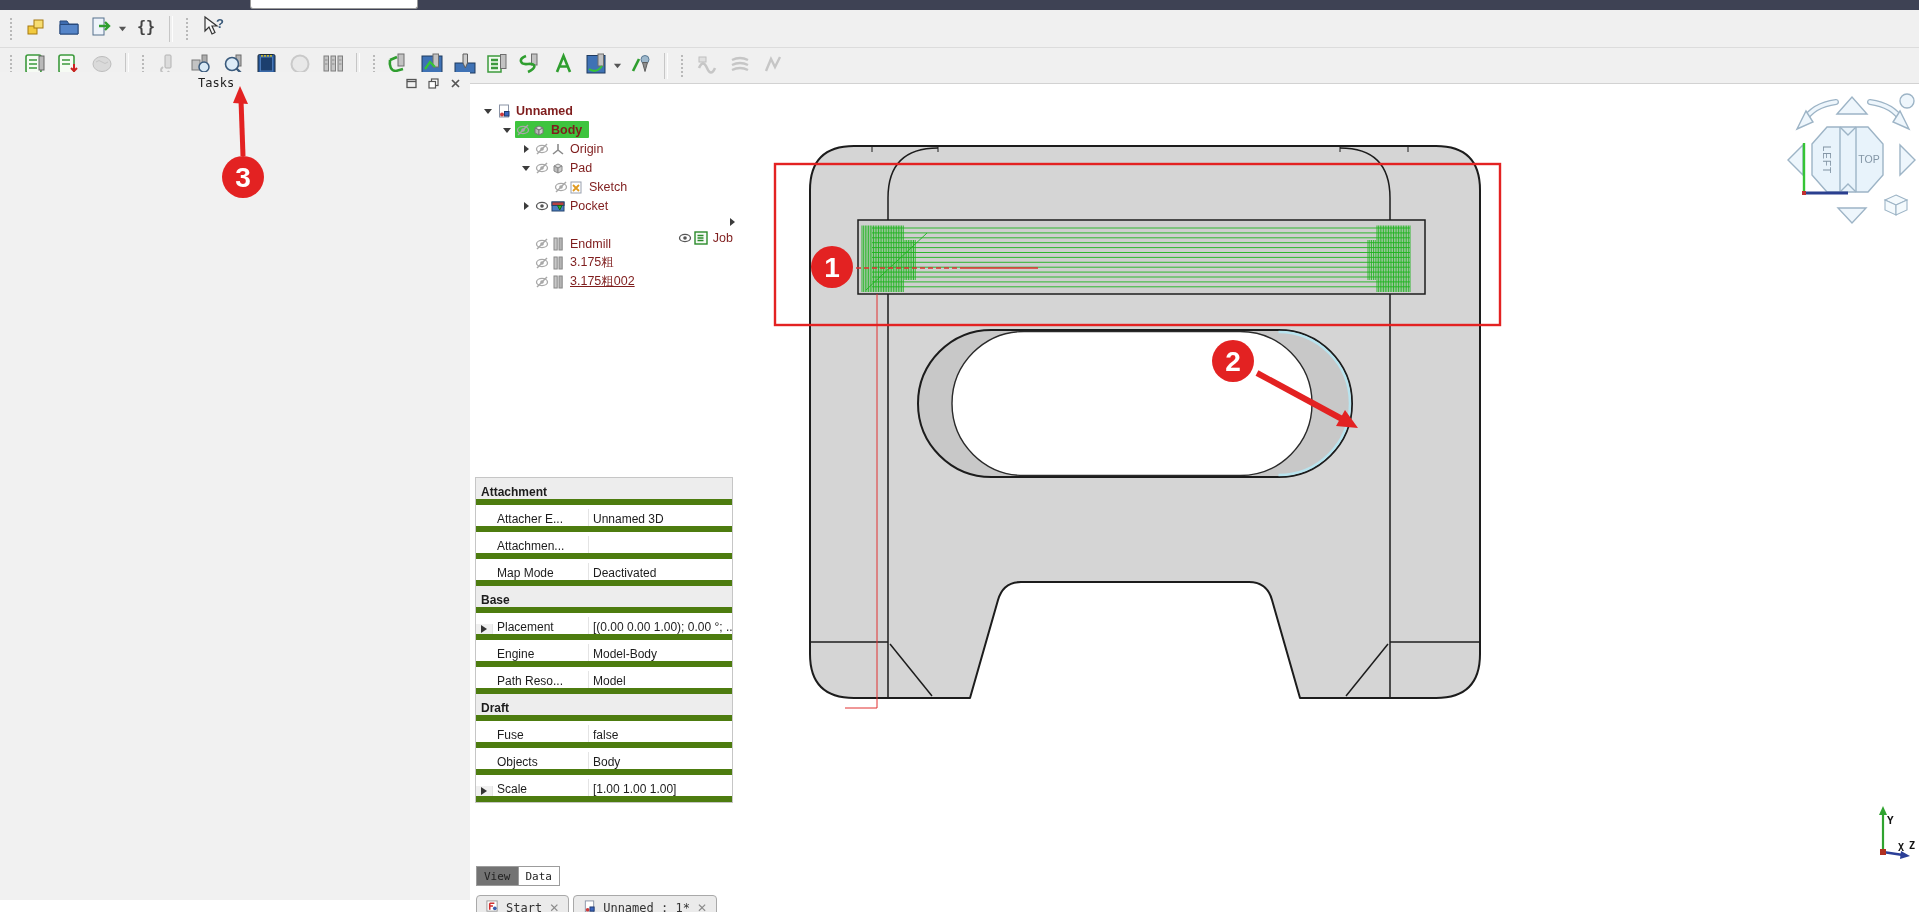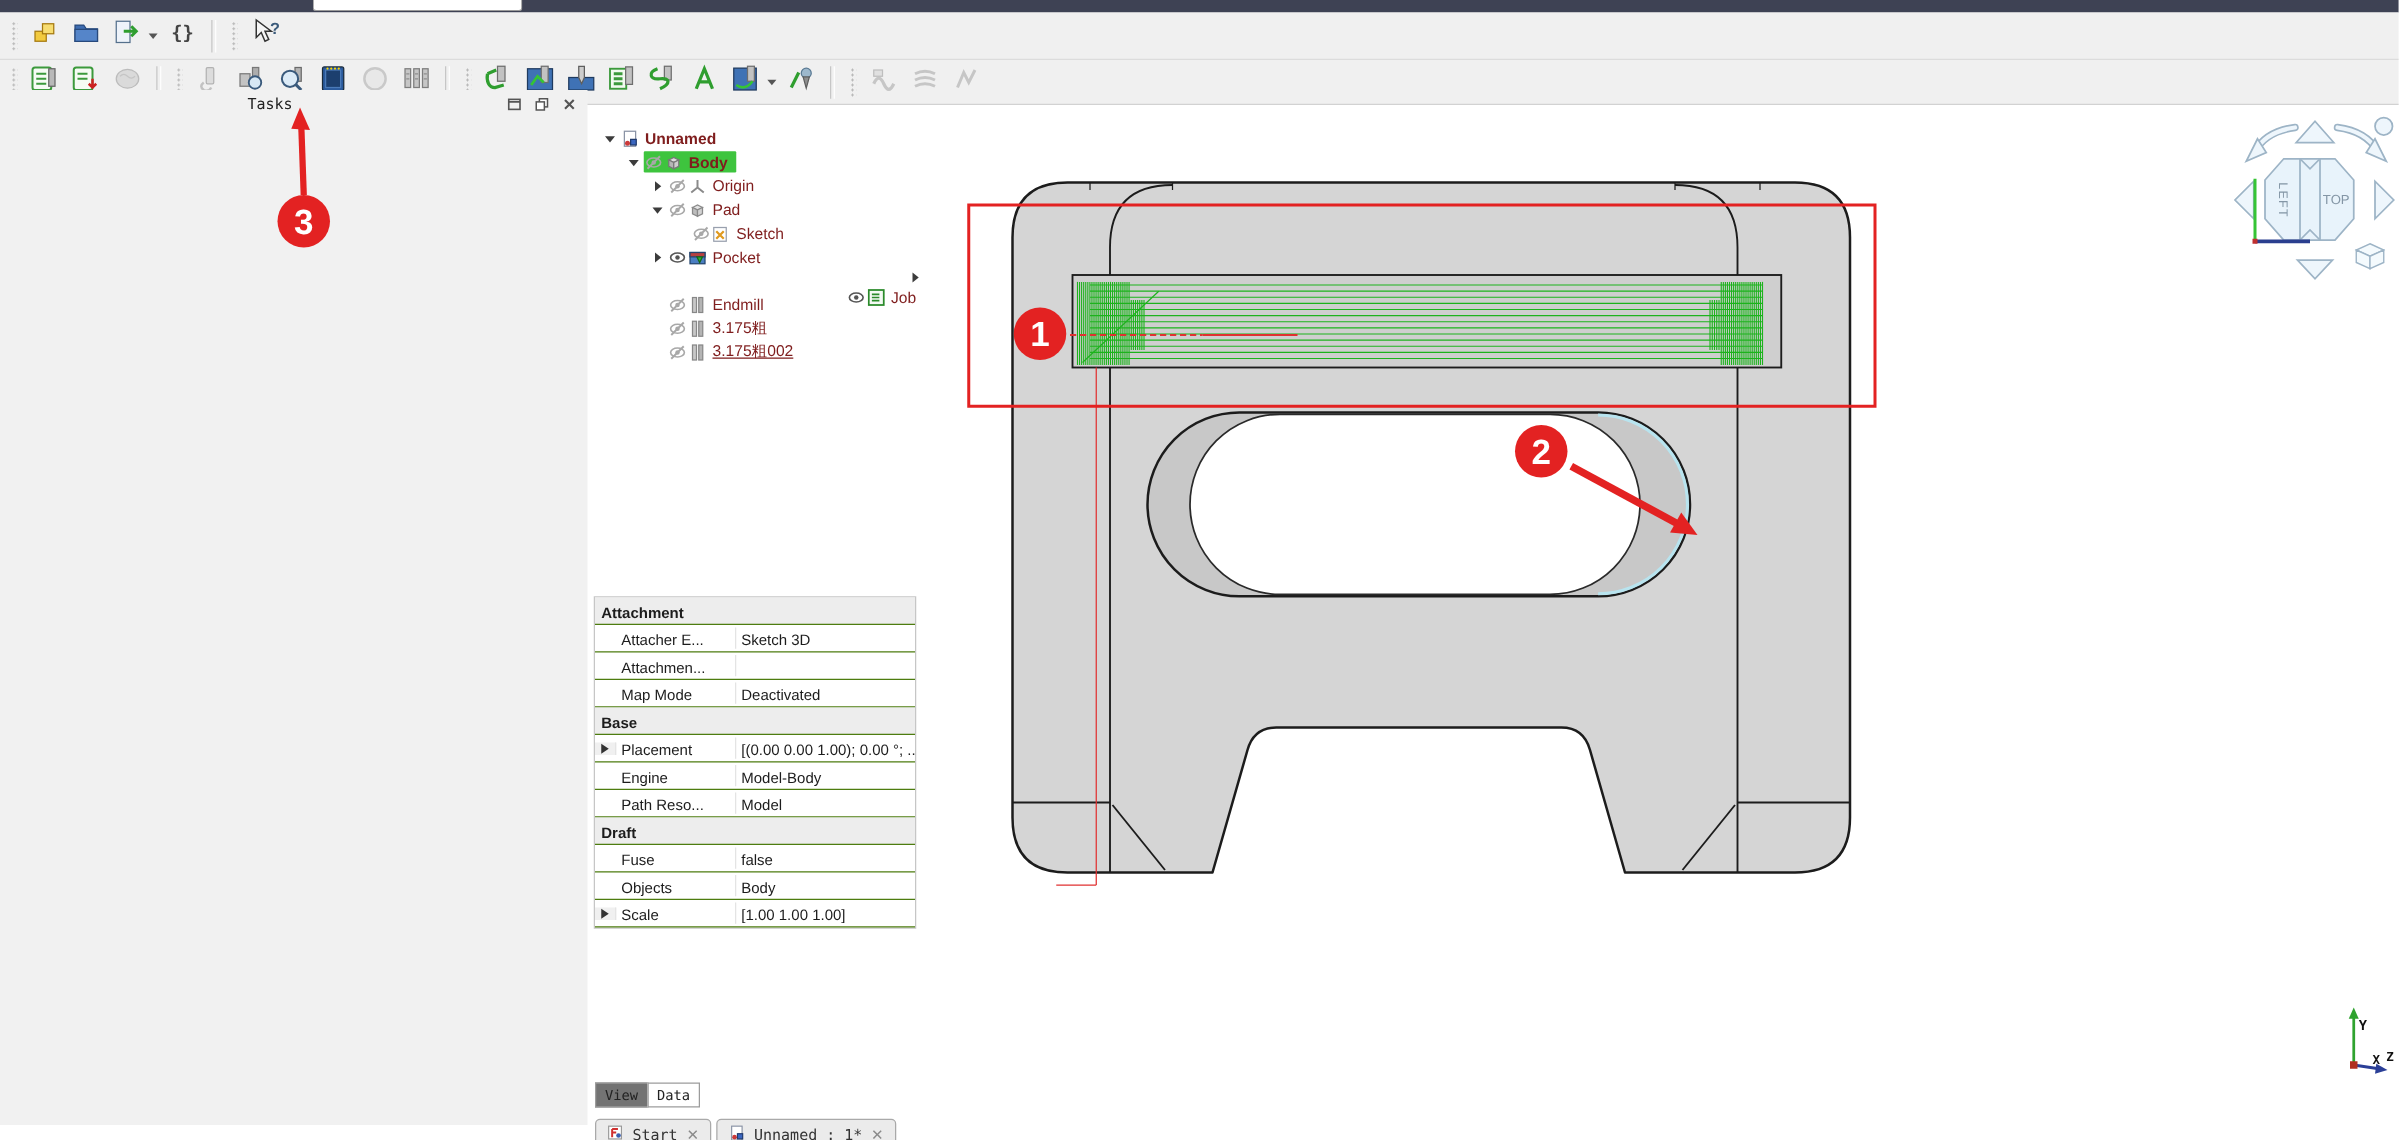--- a/index.html
+++ b/index.html
@@ -36,21 +36,21 @@
   .trow{display:flex;align-items:flex-end;height:19px;font-size:12.5px;color:#7f1d1d;white-space:nowrap}
   .tcell{width:16px;height:16px;display:flex;align-items:center;justify-content:center;flex:0 0 auto}
   .tsel{display:flex;align-items:center;height:17px;padding-right:7px;border-radius:1px}
   .tsel.selected{background:#3ec43e}
   .tlabel{margin-left:4px}
   .tbold{font-weight:bold}
 
   
   .props{position:absolute;left:475px;top:477px;width:258px;border:1px solid #c6c6c6;
          background:#fff;font-size:12px;color:#1c1c1c;z-index:5;box-sizing:border-box}
-  .prow{display:flex;height:21px;border-bottom:1px solid #4d7c0f;align-items:center}
+  .prow{display:flex;height:21px;border-bottom:6px solid #4d7c0f;align-items:flex-end}
   .pgutter{width:16px;background:#f0f0f0;border-right:1px solid #e4e4e4;display:flex;
            align-items:center;justify-content:center;flex:0 0 auto}
   .plabel{width:96px;padding:3px 4px 0;border-right:1px solid #e4e4e4;white-space:nowrap;
           overflow:hidden;flex:0 0 auto;box-sizing:border-box}
   .pvalue{flex:1;padding:3px 4px 0;white-space:nowrap;overflow:hidden}
   .prow.group{background:#ededed;font-weight:bold}
   .prow.group .pg{padding:3px 5px 0}
 
   
   .panel-tabs{position:absolute;left:476px;top:866px;display:flex;z-index:5}
@@ -496,21 +496,21 @@
       </span>
     </div>
   </div>
 <div id="props" class="props">
     <div class="prow group">
       <div class="pg">Attachment</div>
     </div>
     <div class="prow">
       <div class="pgutter"></div>
       <div class="plabel">Attacher E...</div>
-      <div class="pvalue">Sketch 3D</div>
+      <div class="pvalue">Unnamed 3D</div>
     </div>
     <div class="prow">
       <div class="pgutter"></div>
       <div class="plabel">Attachmen...</div>
       <div class="pvalue"></div>
     </div>
     <div class="prow">
       <div class="pgutter"></div>
       <div class="plabel">Map Mode</div>
       <div class="pvalue">Deactivated</div>

